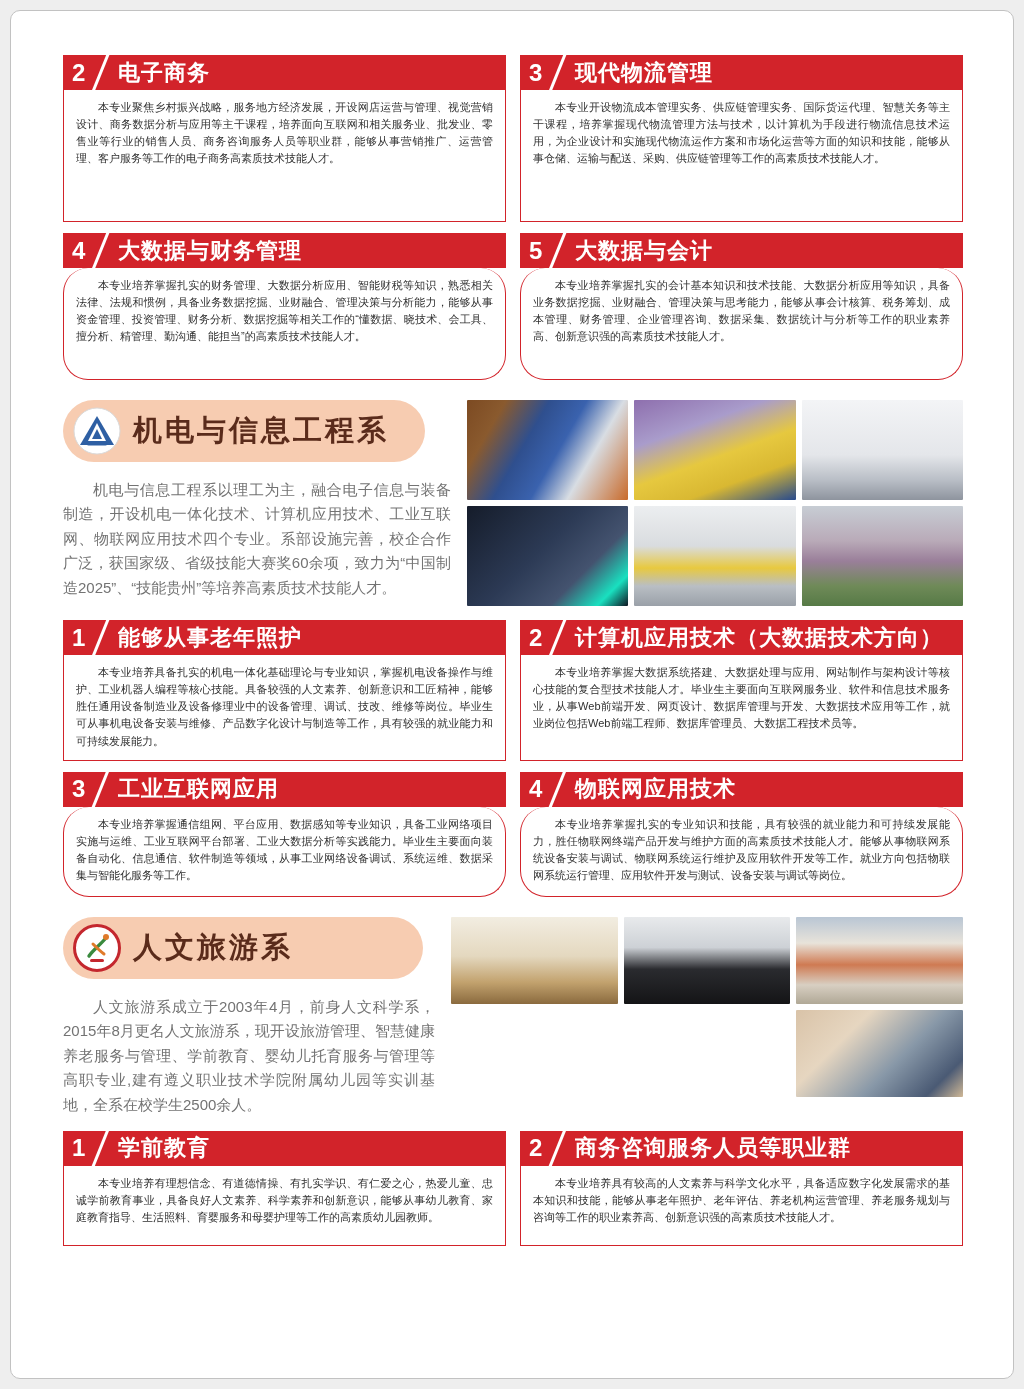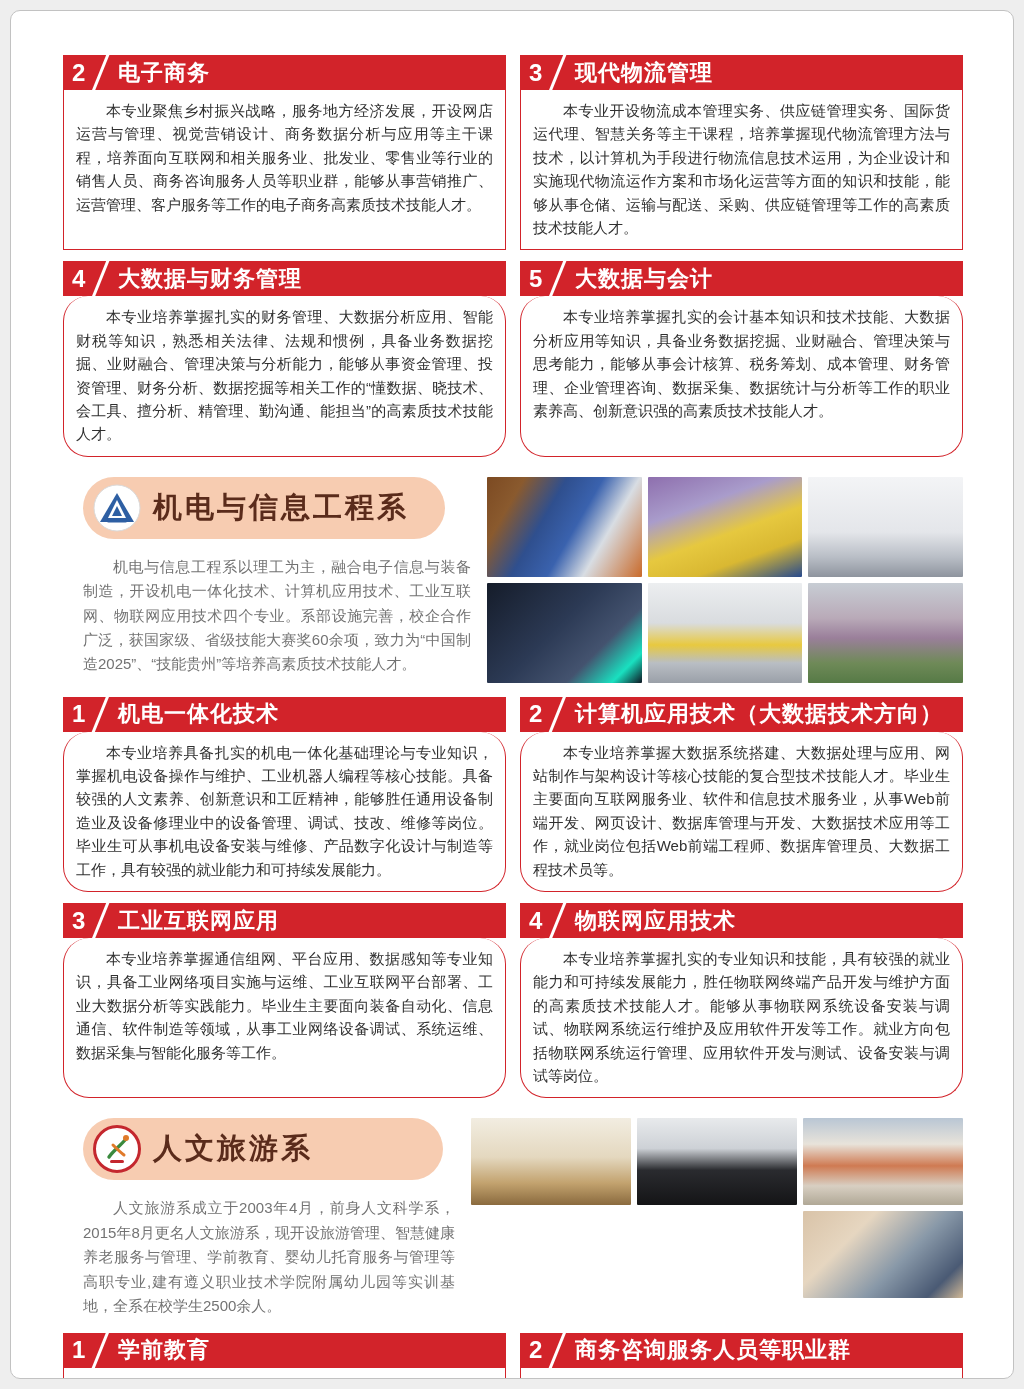--- a/index.html
+++ b/index.html
@@ -26,32 +26,32 @@
     font-size:24px; font-weight:bold; padding-left:9px; width:36px;
     font-family:"Liberation Sans",sans-serif;
   }
   .major-slash {
     width:3px; height:52px; background:#ffffff;
     transform:rotate(22deg); flex:0 0 3px; margin-right:16px;
   }
   .major-title { font-size:22px; font-weight:bold; letter-spacing:1px; }
   .major-body {
     flex:1; border:1.5px solid #d2232a; border-top:none; background:#fff;
-    padding:9px 12px 10px 12px; font-size:15px; line-height:1.56;
+    padding:9px 12px 10px 12px; font-size:11px; line-height:1.56;
     color:#303030; text-align:justify; text-indent:2em;
   }
   .mh-132 .major-body { min-height:132px; }
   .mh-112 .major-body { min-height:112px;border-radius:25px; }
-  .mh-102 .major-body { min-height:102px;border-radius:25px; }
+  .mh-102 .major-body { min-height:102px; }
   .mh-90  .major-body { min-height:90px;border-radius:26px; }
   .mh-80  .major-body { min-height:80px; }
 
   
   .dept-block { display:flex; gap:16px; margin:20px 0 14px 0; }
-  .dept-left { width:388px; flex:0 0 388px;margin-left:20px; }
+  .dept-left { width:388px; flex:0 0 388px; }
   .dept-left.narrow { width:372px; flex:0 0 372px; }
   .dept-pill {
     display:inline-flex; align-items:center; gap:12px;
     background:#f7ccb1; border-radius:40px; padding:7px 10px;
     min-width:360px;
   }
   .dept-logo { width:48px; height:48px; flex:0 0 48px; }
   .dept-title {
     font-family:"DejaVu Serif","Liberation Serif",serif;
     font-weight:bold; font-size:29px; color:#5a2b1b; letter-spacing:3px;
@@ -149,21 +149,21 @@
       <div class="photo ph-line"></div>
       <div class="photo ph-group"></div>
     </div>
   </div>
 
   <div class="row mh-102">
     <div class="major-box">
       <div class="major-header">
         <span class="major-num">1</span>
         <span class="major-slash"></span>
-        <span class="major-title">机电一体化技术</span>
+        <span class="major-title">能够从事老年照护</span>
       </div>
       <div class="major-body">本专业培养具备扎实的机电一体化基础理论与专业知识，掌握机电设备操作与维护、工业机器人编程等核心技能。具备较强的人文素养、创新意识和工匠精神，能够胜任通用设备制造业及设备修理业中的设备管理、调试、技改、维修等岗位。毕业生可从事机电设备安装与维修、产品数字化设计与制造等工作，具有较强的就业能力和可持续发展能力。</div>
     </div>
     <div class="major-box">
       <div class="major-header">
         <span class="major-num">2</span>
         <span class="major-slash"></span>
         <span class="major-title">计算机应用技术（大数据技术方向）</span>
       </div>
       <div class="major-body">本专业培养掌握大数据系统搭建、大数据处理与应用、网站制作与架构设计等核心技能的复合型技术技能人才。毕业生主要面向互联网服务业、软件和信息技术服务业，从事Web前端开发、网页设计、数据库管理与开发、大数据技术应用等工作，就业岗位包括Web前端工程师、数据库管理员、大数据工程技术员等。</div>

